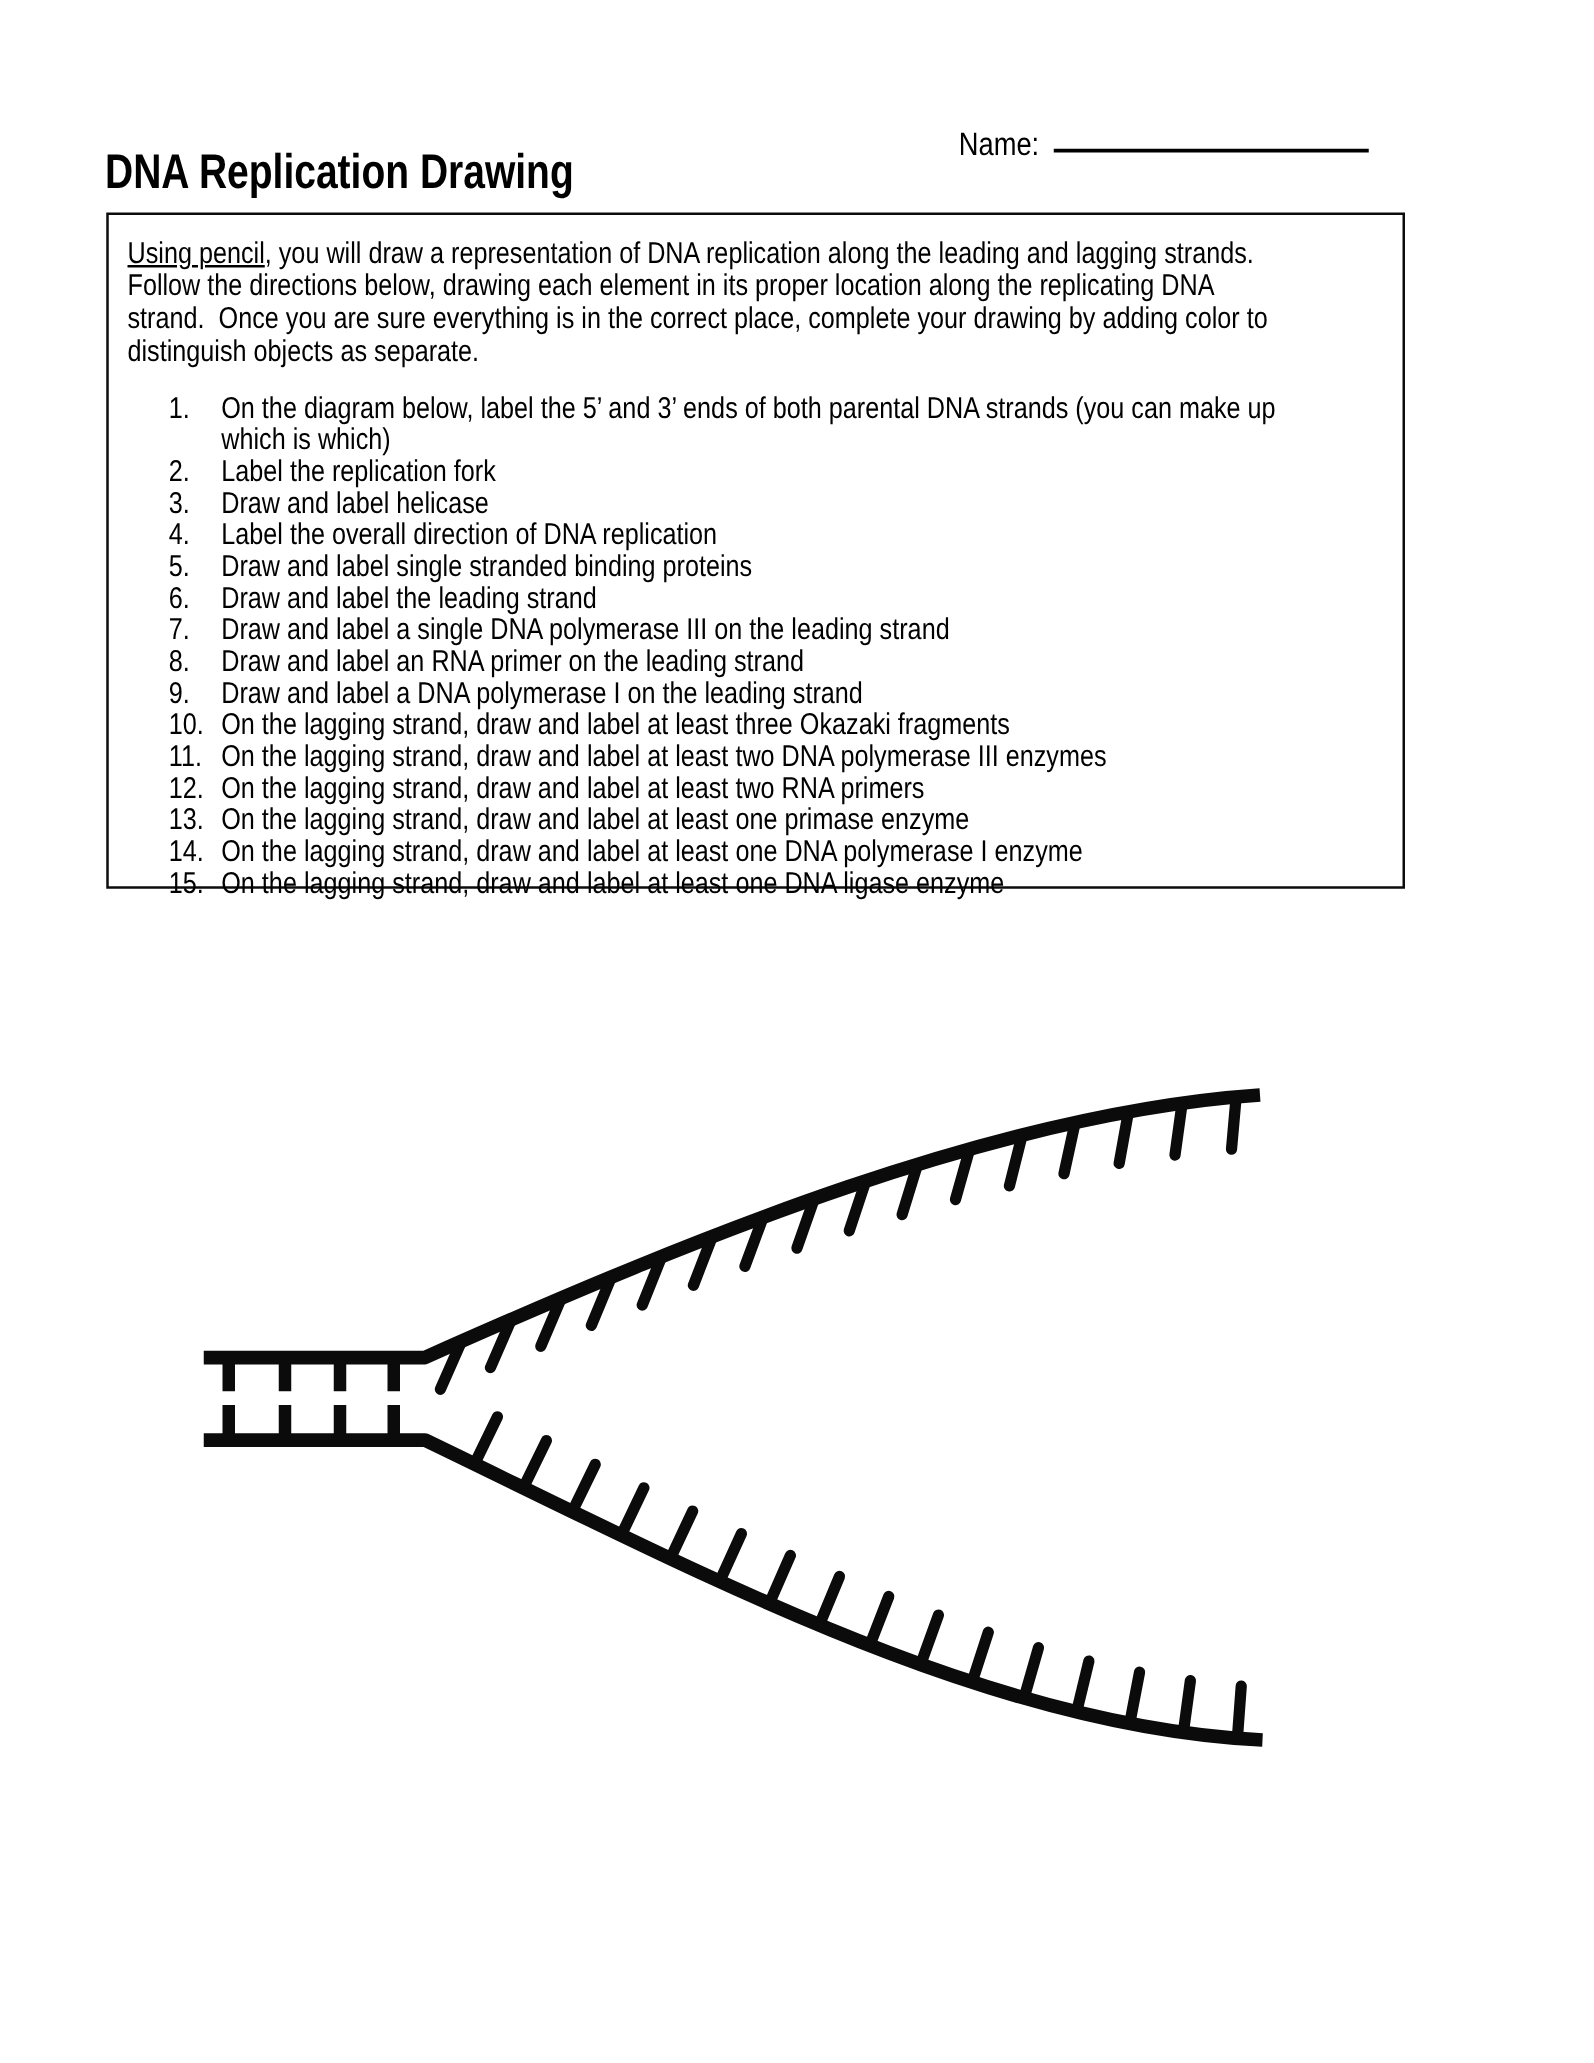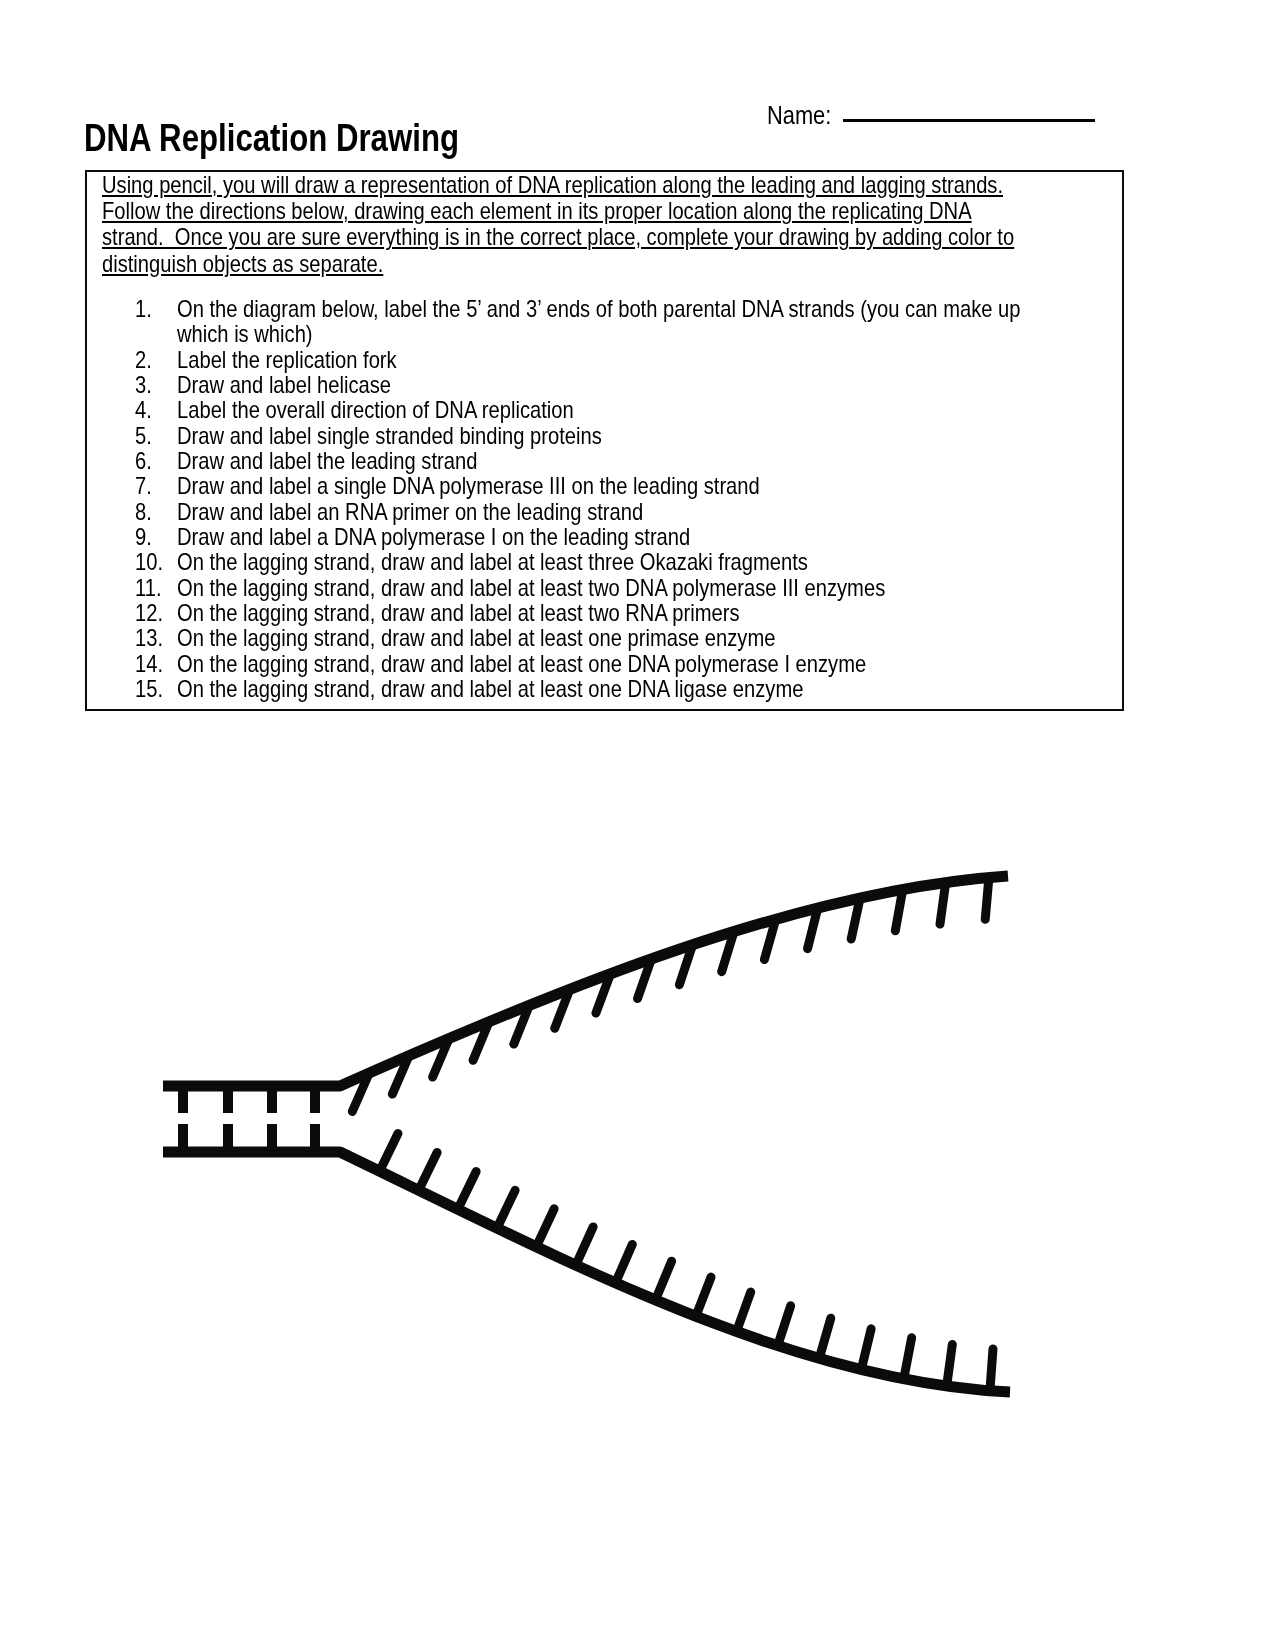--- a/index.html
+++ b/index.html
@@ -22,21 +22,21 @@
   .name-line {
     position:absolute; left:843px; top:119px;
     width:252px; height:3px; background:#000;
   }
   .box {
     position:absolute; left:85px; top:170px;
     width:1035px; height:537px;
     border:2px solid #0c0c0c;
     background:transparent;
   }
-  .intro { padding:0 0 0 15px;text-decoration:underline; }
+  .intro { padding:18px 0 0 15px; }
   .iline {
     font-size:24px; line-height:26.2px; white-space:pre;
   }
   .ul { text-decoration:underline; }
   .list { margin:19px 0 0 48px; }
   .row {
     display:flex; font-size:24px; line-height:25.35px; white-space:pre;
   }
   .num { flex:0 0 50px; }
   .txt div { white-space:pre; }

